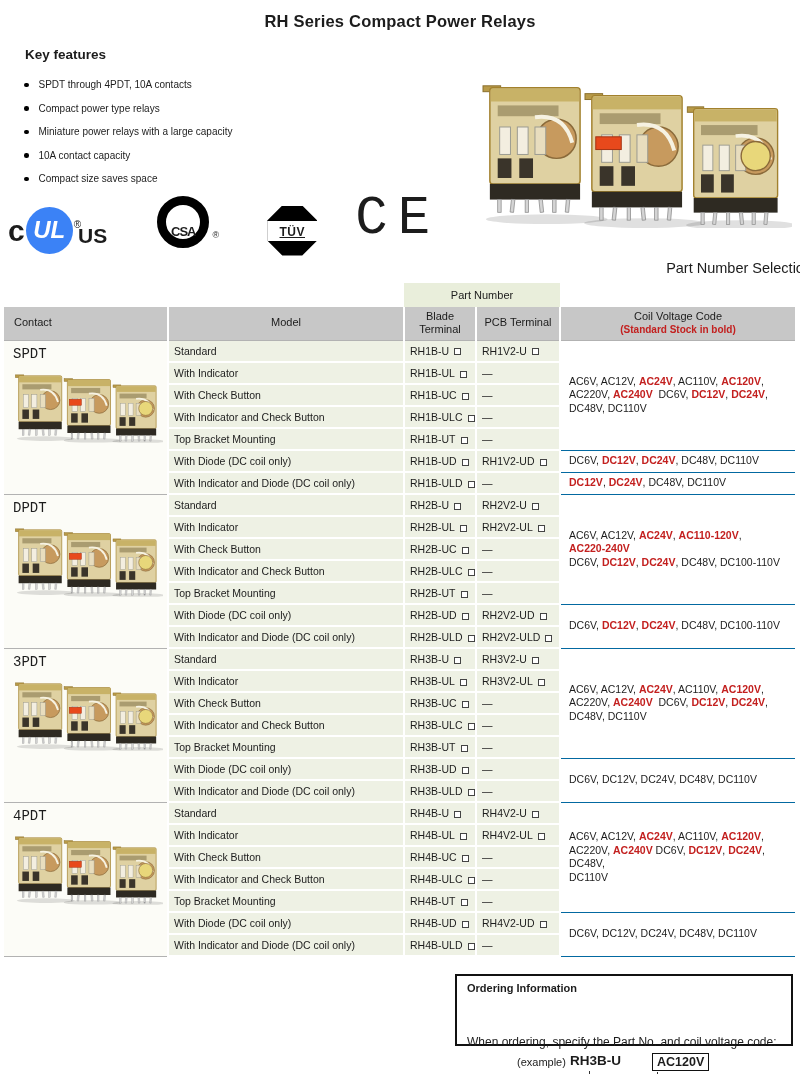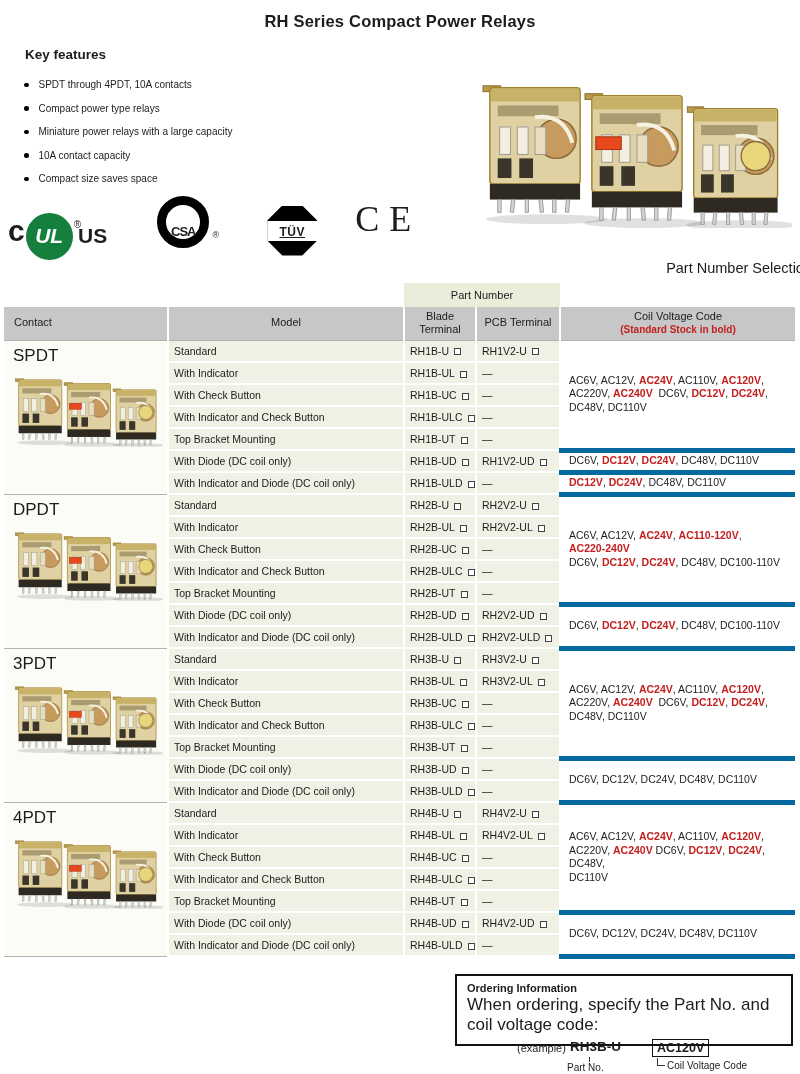--- a/index.html
+++ b/index.html
@@ -17,37 +17,37 @@
   .kf-head { position:absolute; top:47px; left:8px; font-size:13.5px; font-weight:bold;padding-left:17px; }
   .kf-list { position:absolute; top:73px; left:24px; list-style:none; }
   .kf-list li { font-size:10px; line-height:23.5px; display:flex; align-items:center; }
   .kf-list li .dot { width:4.5px; height:4.5px; border-radius:50%; background:#000;
     display:inline-block; margin-right:10px; flex:0 0 auto; }
 
   
   .logos { position:absolute; top:193px; left:8px; height:58px; display:flex; align-items:center; }
   .ul-mark { display:flex; align-items:flex-end; position:relative; margin-right:48px; }
   .ul-c { font-size:30px; font-weight:bold; line-height:1; margin-right:1px; }
-  .ul-circle { width:47px; height:47px; border-radius:50%; background:#15803d; color:#fff;
+  .ul-circle { width:47px; height:47px; border-radius:50%; background:#3b82f6; color:#fff;
     display:flex; align-items:center; justify-content:center;
-    font-size:21px; font-weight:bold; font-style:italic; position:relative; top:14px; }
+    font-size:24px; font-weight:bold; font-style:italic; position:relative; top:8px; }
   .ul-reg { font-size:10px; position:relative; top:-16px; left:1px; }
   .ul-us { font-size:21px; font-weight:bold; line-height:1; position:relative; left:-2px; }
   .csa-mark { position:relative; width:52px; height:52px; margin-right:58px; }
   .csa-ring { width:52px; height:52px; border-radius:50%; border:9px solid #000;
     display:flex; align-items:flex-end; justify-content:center; }
   .csa-txt { font-size:13px; font-weight:bold; letter-spacing:-1px; }
   .csa-reg { position:absolute; right:-10px; bottom:8px; font-size:9px; }
   .tuv-mark { position:relative; width:50px; height:50px; margin-right:38px;
     background:#000; display:flex; align-items:center; justify-content:center;
     clip-path:polygon(30% 0,70% 0,100% 30%,100% 70%,70% 100%,30% 100%,0 70%,0 30%);margin-top:17px; }
   .tuv-band { background:#fff; width:50px; text-align:center; padding:1px 0; }
   .tuv-txt { font-size:12px; font-weight:bold; text-decoration:underline; letter-spacing:.5px; }
-  .ce-mark { font-size:36px; font-weight:500; letter-spacing:10px;
-    font-family:Liberation Serif, serif; line-height:1; position:relative; top:-3px; }
+  .ce-mark { font-size:54px; font-weight:500; letter-spacing:10px;
+    font-family:Liberation Mono, monospace; line-height:1; position:relative; top:-3px; }
 
   
   .hero-relays { position:absolute; left:476px; top:76px; width:318px; height:152px; }
 
   
   .pn-title { position:absolute; top:260px; left:12px; width:100%; text-align:right;
     font-size:14.5px; font-weight:normal; }
   .tbl-wrap { position:absolute; left:4px; top:283px; width:791px; }
   table { border-collapse:collapse; table-layout:fixed; width:791px; }
   td,th { vertical-align:middle; }
@@ -56,33 +56,33 @@
   th.hdr { background:#c7c7c7; font-weight:normal; font-size:11px; height:33px;
     border-right:2px solid #fff; text-align:center; line-height:1.25; }
   th.hdr:last-child { border-right:none; }
   th.hdr.left { text-align:left; padding-left:10px; }
   .coil-note { font-size:10px;margin-top:28px; }
   tbody td { height:22px; font-size:10.5px; }
   td.gcell { background:#eef1e4; border-bottom:2px solid #fff; border-right:2px solid #fff;
     padding-left:5px; white-space:nowrap; overflow:hidden; }
   td.contact-cell { background:#fcfcf7; border-right:2px solid #fff;
     border-bottom:1px solid #b2b2b2; vertical-align:top; padding:5px 0 0 9px; }
-  td.volt { background:#fff; border-bottom:5px solid #0369a1; padding-left:8px;
+  td.volt { background:#fff; border-bottom:1px solid #0369a1; padding-left:8px;
     font-size:10.5px; line-height:13.5px; }
   tr.sec-start td { border-top:1px solid #b2b2b2; }
-  .contact-label { font-size:17px; margin-bottom:8px; }
+  .contact-label { font-size:14px; margin-bottom:8px;font-family:Liberation Mono, monospace; }
   .contact-photo { width:150px; height:73px; display:block; }
   .pnbox { display:inline-block; width:7px; height:7px; border:1px solid #444;
     margin-left:5px; background:#fff; vertical-align:-0.5px; }
 
   
   .order-box { position:absolute; left:455px; top:974px; width:338px; height:72px;
     border:2px solid #111; background:#fff; padding:6px 10px 0 10px; }
   .order-title { font-size:11px; font-weight:bold; line-height:1.15; }
-  .order-line { font-size:17px; line-height:1.2; }
+  .order-line { font-size:12px; line-height:1.2;margin-top:40px; }
   .order-ex { position:relative; height:40px; margin-top:4px; }
   .ex-label { position:absolute; left:50px; top:3px; font-size:11px; }
   .ex-part { position:absolute; left:103px; top:0; font-size:13.5px; font-weight:bold; }
   .ex-volt { position:absolute; left:185px; top:0; font-size:12.5px; font-weight:bold;
     border:1.5px solid #111; padding:0 4px; line-height:16px; }
   .ex-part-tick { position:absolute; left:122px; top:18px; width:1px; height:5px; background:#333; }
   .ex-part-lbl { position:absolute; left:100px; top:23px; font-size:10px; }
   .ex-volt-elbow { position:absolute; left:190px; top:19px; width:8px; height:8px;
     border-left:1px solid #333; border-bottom:1px solid #333; }
   .ex-volt-lbl { position:absolute; left:200px; top:21px; font-size:10px; }

